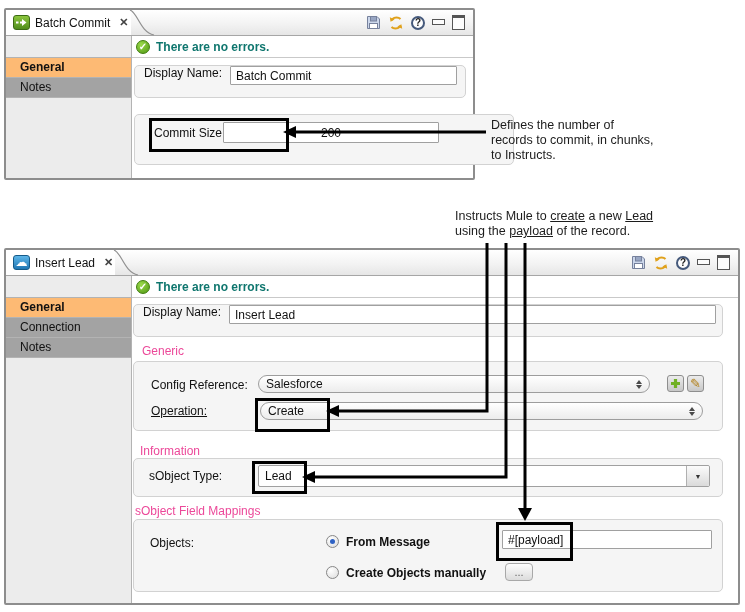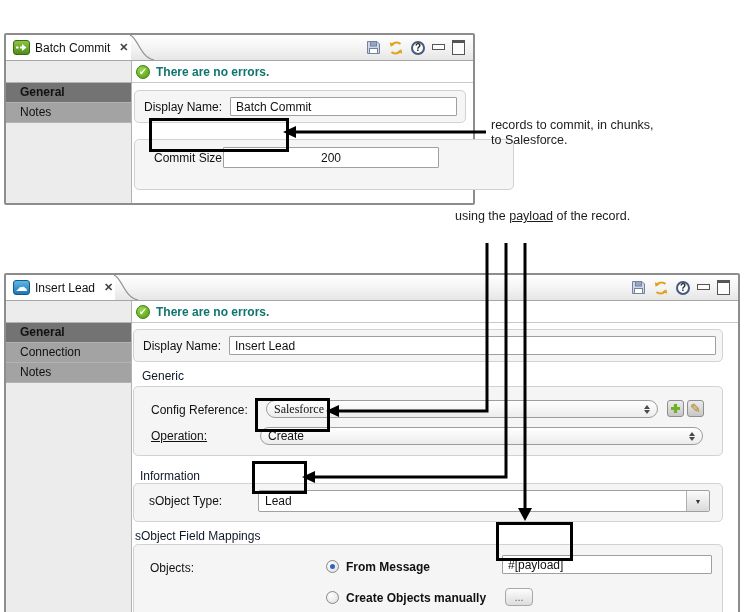--- a/index.html
+++ b/index.html
@@ -1,20 +1,20 @@
 <!DOCTYPE html>
 <html><head>
 <meta charset="utf-8">
 <style>
   html,body{margin:0;padding:0;background:#fff;}
   #stage{position:relative;width:745px;height:612px;background:#ffffff;
          font-family:"Liberation Sans",sans-serif;font-size:12px;color:#1a1a1a;overflow:hidden;}
 
   
-  .panel{position:absolute;box-sizing:border-box;background:#fff;border:2px solid #8d8d8d;border-radius:2px;margin-top:25px;}
+  .panel{position:absolute;box-sizing:border-box;background:#fff;border:2px solid #8d8d8d;border-radius:2px;}
   #panel-batch{left:4px;top:8px;width:471px;height:172px;}
   #panel-insert{left:4px;top:248px;width:736px;height:357px;}
 
   .hdr{position:relative;height:26px;box-sizing:border-box;border-bottom:1px solid #a6a6a6;
        background:linear-gradient(#ffffff,#f3f3f3 55%,#e6e6e6);display:flex;align-items:center;}
   .tab{display:flex;align-items:center;gap:5px;height:100%;padding:0 2px 0 7px;background:#fff;}
   .tab-title{font-size:12px;color:#111;white-space:nowrap;}
   .close-x{font-size:11px;font-weight:bold;color:#444;margin-left:4px;cursor:default;}
   .tabcurve{height:26px;margin-left:-2px;}
   .toolbar{margin-left:auto;display:flex;align-items:center;gap:7px;padding-right:8px;}
@@ -26,38 +26,38 @@
 
   .helpicon{width:14px;height:14px;border-radius:50%;border:2px solid #45597b;color:#222;font-size:10px;
             font-weight:bold;display:flex;align-items:center;justify-content:center;background:#fdfdfd;box-sizing:border-box;}
   .minicon{width:11px;height:4px;border:1px solid #555;background:#fcfcfc;align-self:flex-start;margin-top:4px;}
   .maxicon{width:11px;height:11px;border:1px solid #555;border-top:3px solid #555;background:#fcfcfc;}
 
   .body{position:absolute;left:0;right:0;top:26px;bottom:0;display:flex;}
   .sidebar{width:126px;box-sizing:border-box;background:#ececec;border-right:1px solid #b3b3b3;}
   .side-spacer{height:21px;border-bottom:1px solid #b3b3b3;}
   .side-item{height:19px;line-height:19px;padding-left:14px;border-bottom:1px solid #b3b3b3;background:#a3a3a3;color:#111;cursor:default;}
-  .side-item.selected{background:#737373;font-weight:bold;}
+  .side-item.selected{background:#fdba74;font-weight:bold;}
   .main{flex:1;position:relative;background:#fff;}
   .status{height:21px;border-bottom:1px solid #c9c9c9;display:flex;align-items:center;gap:6px;padding-left:4px;}
   .okicon{width:14px;height:14px;border-radius:50%;flex:0 0 auto;
           background:radial-gradient(circle at 35% 30%,#9ad94a,#4f9714);border:1px solid #3f7d0e;
           color:#fff;font-size:10px;font-weight:bold;display:flex;align-items:center;justify-content:center;box-sizing:border-box;}
   .status-text{font-weight:bold;color:#0f766e;}
   .content{position:absolute;left:0;right:0;top:22px;bottom:0;}
 
   .gbox{position:absolute;box-sizing:border-box;background:#f5f5f5;border:1px solid #d2d2d2;border-radius:5px;}
-  .rowflex{display:flex;align-items:center;height:100%;padding-left:9px;}
+  .rowflex{display:flex;height:100%;padding-left:9px;}
   .rowflex label{margin-right:8px;white-space:nowrap;color:#111;}
   .tin{box-sizing:border-box;border:1px solid #a0a0a0;background:#fff;color:#111;
        font-family:"Liberation Sans",sans-serif;font-size:12px;padding:0 5px;height:19px;border-radius:1px;}
   .grow{flex:1;}
   .abs{position:absolute;}
   .flabel{position:absolute;white-space:nowrap;color:#111;}
-  .sect{position:absolute;white-space:nowrap;color:#0f172a;text-align:center;}
+  .sect{position:absolute;white-space:nowrap;color:#ec4899;text-align:center;}
 
   .combo{position:absolute;box-sizing:border-box;display:flex;align-items:center;
          background:linear-gradient(#ffffff,#ececec);border:1px solid #9d9d9d;border-radius:9px;
          padding:0 7px;color:#111;}
   .stepper{margin-left:auto;display:flex;flex-direction:column;align-items:center;gap:1px;}
   .stepper i{display:block;width:0;height:0;border-left:3px solid transparent;border-right:3px solid transparent;}
   .stepper .up{border-bottom:4px solid #4a4a4a;}
   .stepper .dn{border-top:4px solid #4a4a4a;}
 
   .fieldcombo{position:absolute;box-sizing:border-box;display:flex;align-items:center;background:#fff;
@@ -209,21 +209,21 @@
           <div class="gbox" style="left:1px;top:6px;width:590px;height:33px;">
             <div class="rowflex">
               <label>Display Name:</label>
               <input class="tin grow" style="margin-right: 6px;" readonly="" value="Insert Lead">
             </div>
           </div>
 
           <span class="sect" style="left:10px;top:46px;">Generic</span>
           <div class="gbox" style="left:1px;top:63px;width:590px;height:70px;"></div>
           <span class="flabel" style="left:19px;top:80px;">Config Reference:</span>
-          <div class="combo" style="left:134px;top:77px;width:392px;height:18px;font-family:Liberation Serif, serif;">
+          <div class="combo" style="left:126px;top:77px;width:392px;height:18px;">
             <span>Salesforce</span>
             <span class="stepper">
                 <i class="up"></i>
                 <i class="dn"></i>
               </span>
           </div>
           <span class="sqbtn" style="left:535px;top:77px;">
             <svg width="11" height="11" viewBox="0 0 11 11">
                 <path d="M5.5 1 V10 M1 5.5 H10" stroke="#70b024" stroke-width="3.2"></path>
               </svg>
@@ -256,25 +256,27 @@
           <input class="tin abs" style="left: 370px; top: 232px; width: 210px; height: 19px;" readonly="" value="#[payload]">
           <span class="radio" style="left:194px;top:268px;"></span>
           <span class="flabel" style="left:214px;top:268px;font-weight:bold;">Create Objects manually</span>
           <span class="ellbtn" style="left:373px;top:265px;width:28px;height:18px;">...</span>
         </div>
       </div>
     </div>
   </section>
 
   <div class="note" id="note-commit">
+    <div>Defines the number of</div>
     <div>records to commit, in chunks,</div>
-    <div>to Salesforce.</div>
+    <div>to Instructs.</div>
   </div>
 
   <div class="note" id="note-insert">
+    <div><span>Instructs Mule to </span><span class="u">create</span><span> a new </span><span class="u">Lead</span></div>
     <div><span>using the </span><span class="u">payload</span><span> of the record.</span></div>
   </div>
 
   <div class="hlbox" id="hl-commit"></div>
   <div class="hlbox" id="hl-create"></div>
   <div class="hlbox" id="hl-lead"></div>
   <div class="hlbox" id="hl-payload"></div>
 
   <svg id="arrows">
     <g stroke="#000" stroke-width="3" fill="none">

